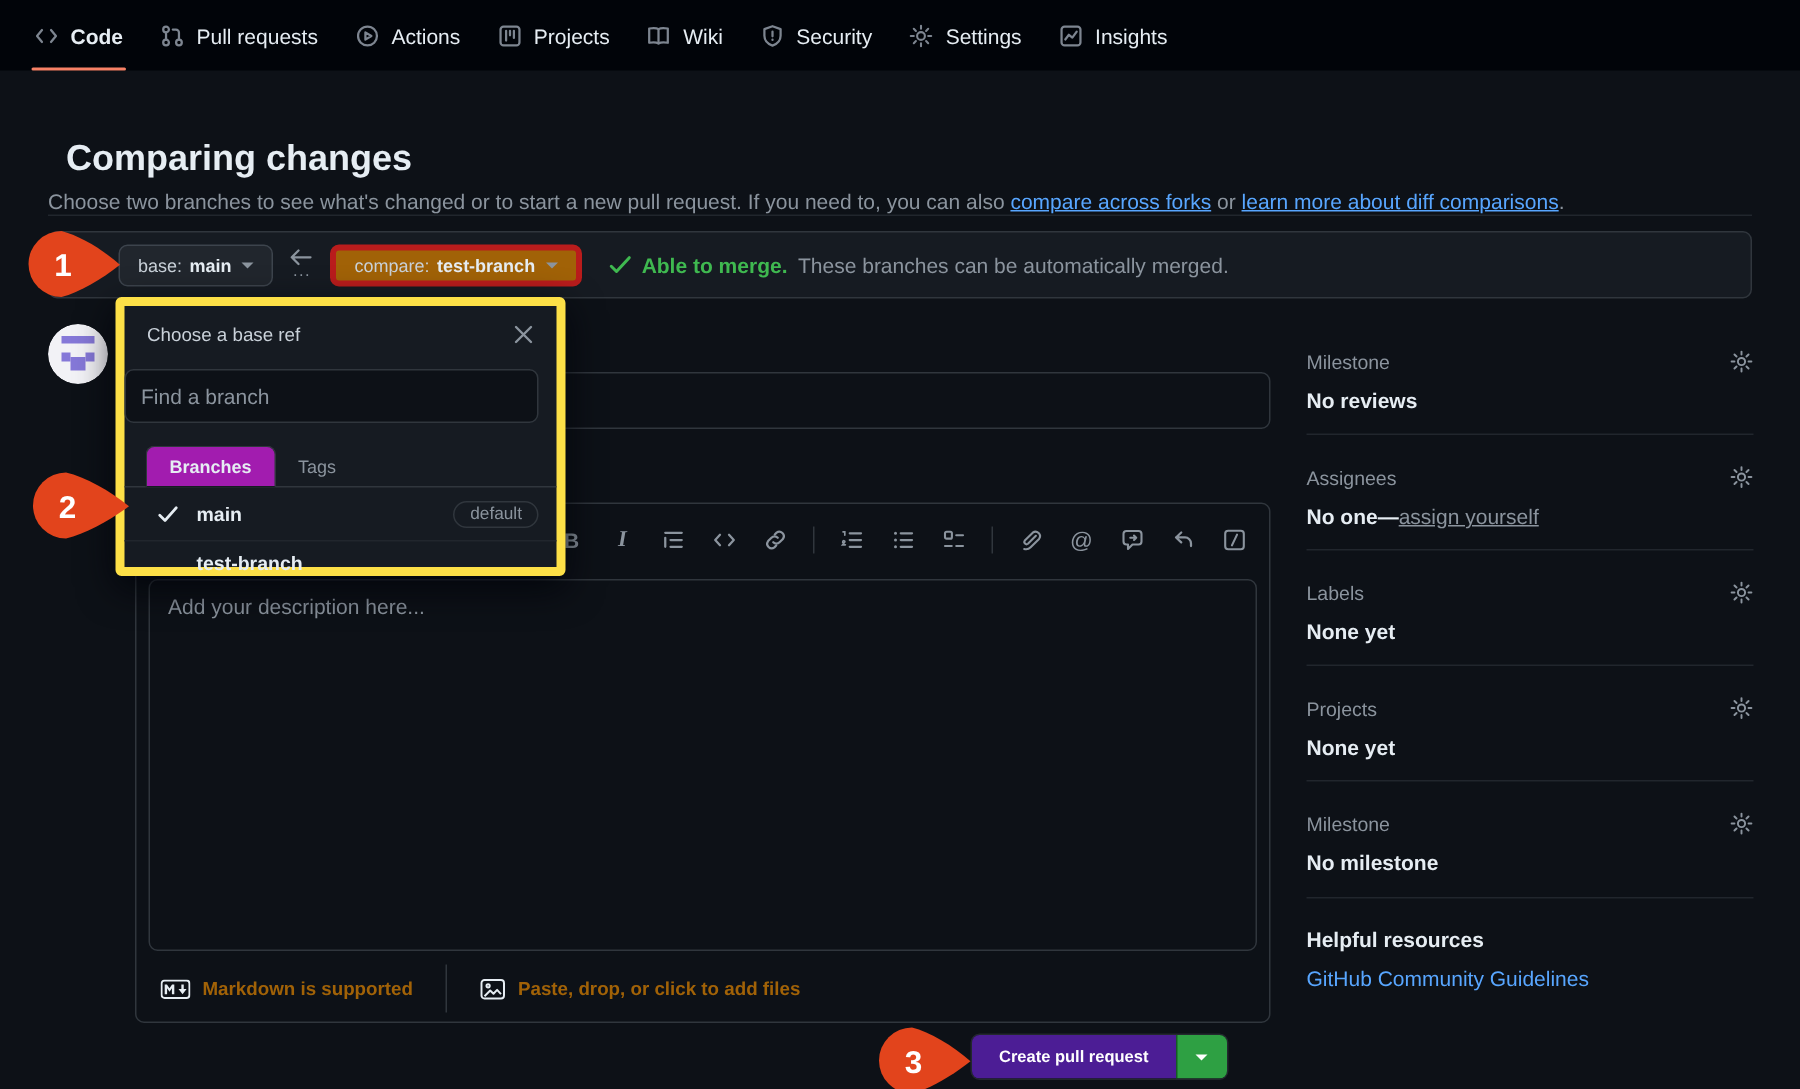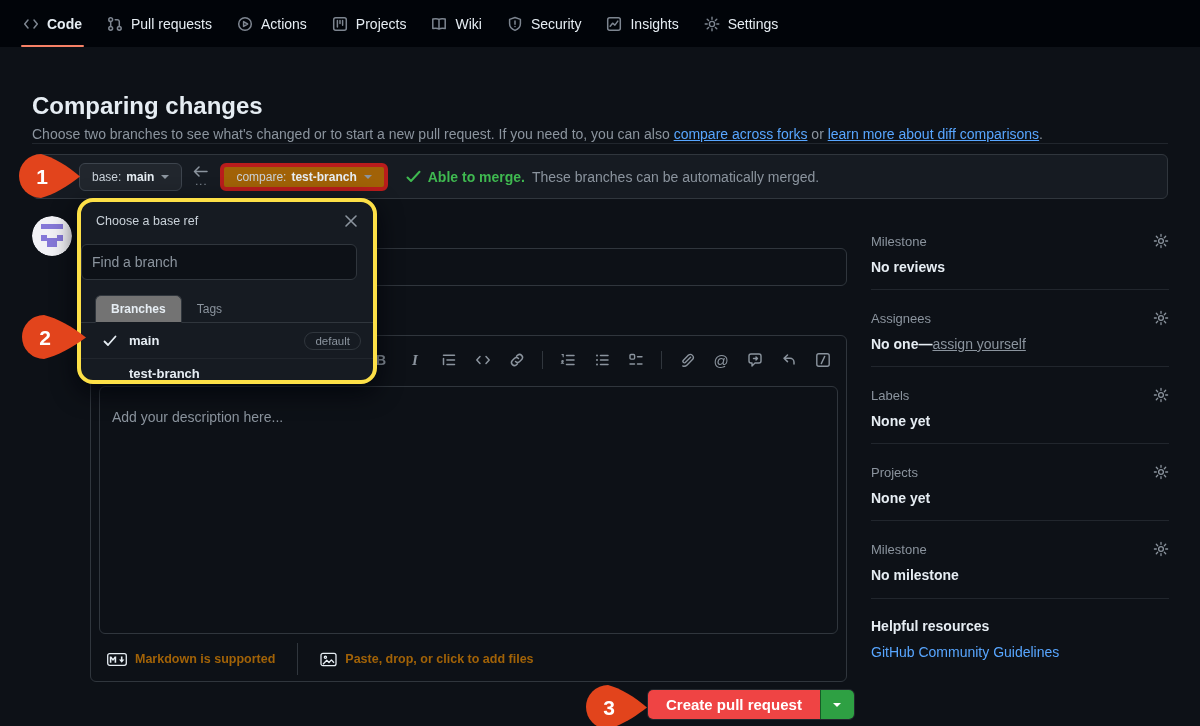--- a/index.html
+++ b/index.html
@@ -13,21 +13,21 @@
   
   .topnav{position:absolute;left:0;top:0;width:1200px;height:47px;background:#010409;
     display:flex;align-items:stretch;padding-left:14px;box-sizing:border-box;}
   .nav-item{position:relative;display:flex;align-items:center;gap:8px;padding:0 9px;margin-right:7px;
     font-size:14px;color:#e6edf3;cursor:pointer;}
   .nav-item .nicon{color:#7d8590;}
   .nav-item.active{font-weight:700;}
   .nav-item.active::after{content:"";position:absolute;left:7px;right:7px;bottom:0;height:2px;
     border-radius:3px;background:#f78166;}
   
-  .page-title{position:absolute;left:32px;top:76px;font-size:24px;font-weight:600;color:#e6edf3;}
+  .page-title{position:absolute;left:44px;top:76px;font-size:24px;font-weight:600;color:#e6edf3;}
   .page-subtitle{position:absolute;left:32px;top:112px;font-size:14px;color:#8b949e;white-space:nowrap;}
   .page-subtitle a{color:#58a6ff;text-decoration:underline;cursor:pointer;}
   .head-divider{position:absolute;left:32px;width:1136px;top:143px;height:1px;background:#21262d;}
   
   .compare-bar{position:absolute;left:32px;top:154px;width:1136px;height:45px;box-sizing:border-box;
     background:#161b22;border:1px solid #30363d;border-radius:6px;
     display:flex;align-items:center;padding-left:46px;}
   .ref-btn{height:28px;display:flex;align-items:center;gap:5px;padding:0 12px;
     background:#a16207;border:4px solid #b91c1c;border-radius:6px;
     font-size:12px;color:#c9d1d9;cursor:pointer;}
@@ -49,57 +49,57 @@
     background:#0d1117;border:1px solid #30363d;border-radius:6px;}
   .md-toolbar{position:absolute;left:0;right:0;top:0;height:48px;display:flex;align-items:center;
     justify-content:flex-end;gap:4px;padding-right:8px;}
   .tb-btn{width:30px;height:28px;display:flex;align-items:center;justify-content:center;
     color:#8b949e;cursor:pointer;border-radius:4px;}
   .tb-letter{font-size:14px;font-weight:700;}
   .tb-letter.italic{font-style:italic;font-family:"Liberation Serif",serif;font-size:15px;}
   .tb-divider{width:1px;height:18px;background:#30363d;margin:0 6px;}
   .desc-textarea{position:absolute;left:8px;top:50px;width:739px;height:248px;box-sizing:border-box;
     background:#0d1117;border:1px solid #30363d;border-radius:6px;resize:none;outline:none;
-    color:#e6edf3;font-size:14px;padding:22px 12px;font-family:"Liberation Sans",sans-serif;}
+    color:#e6edf3;font-size:14px;padding:9px 12px;font-family:"Liberation Sans",sans-serif;}
   .desc-textarea::placeholder,.pr-title-input::placeholder,.find-input::placeholder{color:#8b949e;}
   .editor-footer{position:absolute;left:0;right:0;bottom:0;height:44px;display:flex;align-items:center;
     padding-left:16px;}
   .foot-item{display:flex;align-items:center;gap:8px;font-size:12.5px;font-weight:700;color:#a16207;cursor:pointer;}
   .foot-divider{width:1px;height:32px;background:#30363d;margin:0 22px;}
   
   .create-btn{position:absolute;left:647px;top:689px;height:31px;display:flex;border-radius:6px;
     overflow:hidden;border:1px solid rgba(240,246,252,0.1);box-sizing:border-box;cursor:pointer;}
-  .create-main{background:#ef4444;color:#fff;font-size:15px;font-weight:700;display:flex;
+  .create-main{background:#4c1d95;color:#fff;font-size:11px;font-weight:700;display:flex;
     align-items:center;padding:4px 18px;}
   .create-caret{background:#2ea043;width:33px;display:flex;align-items:center;justify-content:center;
     border-left:1px solid rgba(2,37,12,0.55);}
   .create-caret .caret{border-top-color:#fff;margin:0;}
   
   .side-section{position:absolute;left:871px;width:298px;}
   .side-head{display:flex;align-items:center;justify-content:space-between;font-size:13px;color:#8b949e;}
   .side-head .gear{color:#8b949e;cursor:pointer;}
   .side-value{margin-top:10px;font-size:14px;font-weight:700;color:#e6edf3;}
   .side-value .muted-link{color:#8b949e;font-weight:400;text-decoration:underline;cursor:pointer;}
   .side-divider{position:absolute;left:871px;width:298px;height:1px;background:#21262d;}
   .helpful-title{position:absolute;left:871px;top:618px;font-size:14px;font-weight:700;color:#e6edf3;}
   .helpful-link{position:absolute;left:871px;top:644px;font-size:14px;color:#58a6ff;cursor:pointer;}
   
   .ref-panel{position:absolute;left:77px;top:198px;width:300px;height:186px;box-sizing:border-box;
-    background:#161b22;border:4px solid #fde047;border-radius:16px;z-index:50;
+    background:#161b22;border:6px solid #fde047;border-radius:4px;z-index:50;
     box-shadow:0 8px 24px rgba(1,4,9,0.85);}
   .panel-header{height:38px;display:flex;align-items:center;justify-content:space-between;
     padding:0 15px;font-size:12.5px;color:#c9d1d9;}
   .panel-close{color:#8b949e;cursor:pointer;}
   .find-input{position:absolute;left:0;top:42px;width:276px;height:36px;box-sizing:border-box;
     background:#0d1117;border:1px solid #30363d;border-radius:6px;color:#e6edf3;font-size:14px;
     padding:0 10px;outline:none;font-family:"Liberation Sans",sans-serif;}
   .panel-tabs{position:absolute;left:0;right:0;top:93px;height:28px;border-bottom:1px solid #30363d;
     display:flex;align-items:flex-end;padding-left:14px;box-sizing:border-box;}
   .ptab{font-size:12px;padding:6px 15px;cursor:pointer;}
-  .ptab.active{font-weight:700;color:#e6edf3;background:#737373;border:1px solid #30363d;
+  .ptab.active{font-weight:700;color:#e6edf3;background:#a21caf;border:1px solid #30363d;
     border-bottom:1px solid #161b22;border-radius:6px 6px 0 0;margin-bottom:-1px;}
   .ptab.inactive{color:#8b949e;}
   .ref-row1{position:absolute;left:0;right:0;top:121px;height:35px;display:flex;align-items:center;
     padding:0 12px 0 22px;box-sizing:border-box;cursor:pointer;}
   .ref-row1 .check{color:#e6edf3;}
   .ref-name{font-size:13px;font-weight:700;color:#e6edf3;margin-left:12px;}
   .default-badge{margin-left:auto;border:1px solid #30363d;border-radius:999px;padding:2px 10px;
     font-size:11.5px;color:#8b949e;}
   .ref-row-divider{position:absolute;left:0;right:0;top:156px;height:1px;background:#21262d;}
   .ref-row2{position:absolute;left:0;right:0;top:157px;height:28px;display:flex;align-items:center;
@@ -162,35 +162,35 @@
     <span class="nicon">
       <svg width="16" height="16" viewBox="0 0 16 16" fill="none" stroke="currentColor" stroke-width="1.5" stroke-linejoin="round">
           <path d="M8 1.5 13.4 3.4V7.8c0 3.4-2.4 5.5-5.4 6.6-3-1.1-5.4-3.2-5.4-6.6V3.4Z"></path>
           <path d="M8 5v3.2M8 10.4v.2" stroke-linecap="round"></path>
         </svg>
     </span>
     <span>Security</span>
   </div>
   <div class="nav-item">
     <span class="nicon">
+      <svg width="16" height="16" viewBox="0 0 16 16" fill="none" stroke="currentColor" stroke-width="1.4" stroke-linecap="round">
+          <circle cx="8" cy="8" r="2.6"></circle>
+          <path d="M8 1.2v2M8 12.8v2M1.2 8h2M12.8 8h2M3.2 3.2l1.4 1.4M11.4 11.4l1.4 1.4M12.8 3.2l-1.4 1.4M4.6 11.4l-1.4 1.4"></path>
+        </svg>
+    </span>
+    <span>Settings</span>
+  </div>
+  <div class="nav-item">
+    <span class="nicon">
       <svg width="16" height="16" viewBox="0 0 16 16" fill="none" stroke="currentColor" stroke-width="1.5" stroke-linecap="round" stroke-linejoin="round">
           <rect x="1.7" y="1.7" width="12.6" height="12.6" rx="2"></rect>
           <path d="M4.2 10.3 6.6 7.2l2.3 1.9 2.9-4"></path>
         </svg>
     </span>
     <span>Insights</span>
-  </div>
-  <div class="nav-item">
-    <span class="nicon">
-      <svg width="16" height="16" viewBox="0 0 16 16" fill="none" stroke="currentColor" stroke-width="1.4" stroke-linecap="round">
-          <circle cx="8" cy="8" r="2.6"></circle>
-          <path d="M8 1.2v2M8 12.8v2M1.2 8h2M12.8 8h2M3.2 3.2l1.4 1.4M11.4 11.4l1.4 1.4M12.8 3.2l-1.4 1.4M4.6 11.4l-1.4 1.4"></path>
-        </svg>
-    </span>
-    <span>Settings</span>
   </div>
 </nav>
 
 <h1 class="page-title">Comparing changes</h1>
 <p class="page-subtitle"><span>Choose two branches to see what's changed or to start a new pull request. If you need to, you can also </span><a>compare across forks</a><span> or </span><a>learn more about diff comparisons</a><span>.</span></p>
 <div class="head-divider"></div>
 
 <div class="compare-bar">
   <button class="ref-btn" style="border:1px solid #3d444d;background:#21262d;">
     <span>base:</span>

